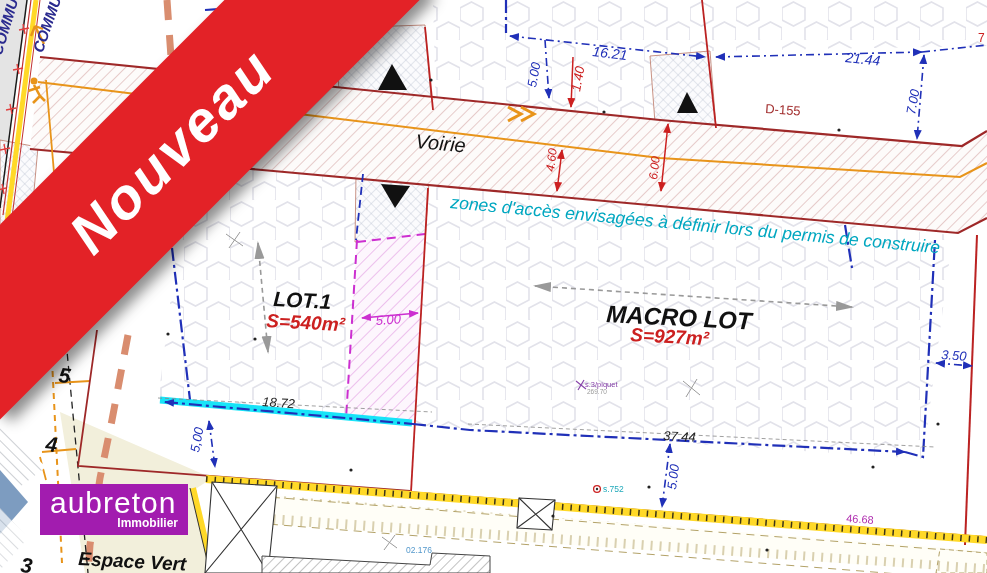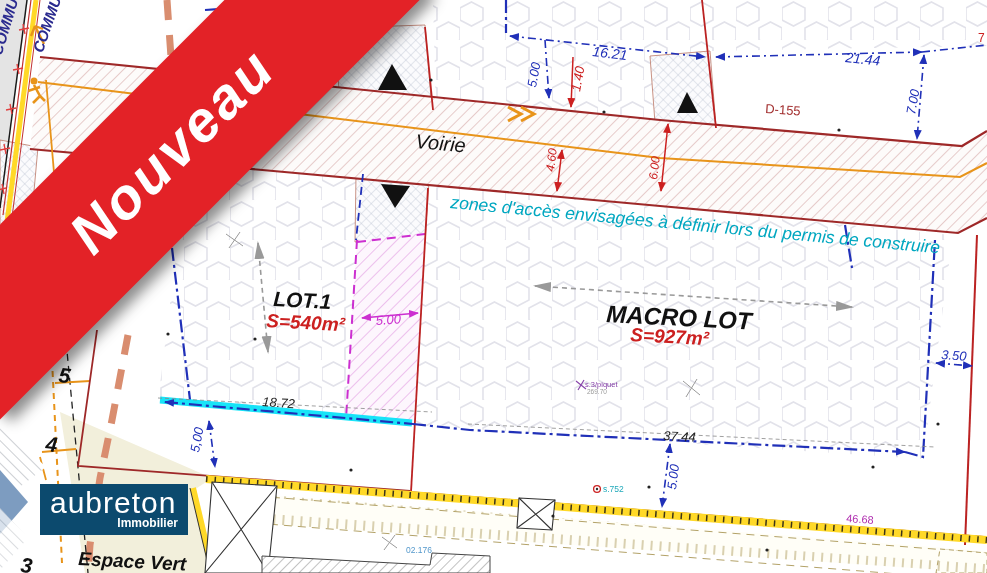--- a/index.html
+++ b/index.html
@@ -9,21 +9,21 @@
   text{font-family:"Liberation Sans",sans-serif;}
   .dimB{fill:#2030b8;font-style:italic;}
   .dimR{fill:#cc2020;font-style:italic;}
   .lbl{fill:#111;font-style:italic;font-weight:bold;}
   #banner{position:absolute;left:-139px;top:92px;width:600px;height:138px;
           background:#e32227;transform:rotate(-45deg);
           display:flex;align-items:center;justify-content:center;
           box-shadow:10px 10px 14px rgba(0,0,0,.45);}
   #banner span{color:#fff;font-size:57px;font-weight:bold;font-style:italic;
                letter-spacing:3px;padding-left:30px;}
-  #logo{position:absolute;left:40px;top:484px;width:148px;height:51px;background:#0c4a6e;
+  #logo{position:absolute;left:40px;top:484px;width:148px;height:51px;background:#a21caf;
         color:#fff;display:flex;flex-direction:column;justify-content:center;
         padding:0 10px;box-sizing:border-box;}
   #logo .name{font-size:30px;letter-spacing:1px;line-height:28px;}
   #logo .tag{font-size:12px;font-weight:bold;text-align:right;line-height:13px;}
 </style>
 </head>
 <body>
 
 <div id="stage">
 <svg id="plan-svg" width="987" height="573" viewBox="0 0 987 573">

